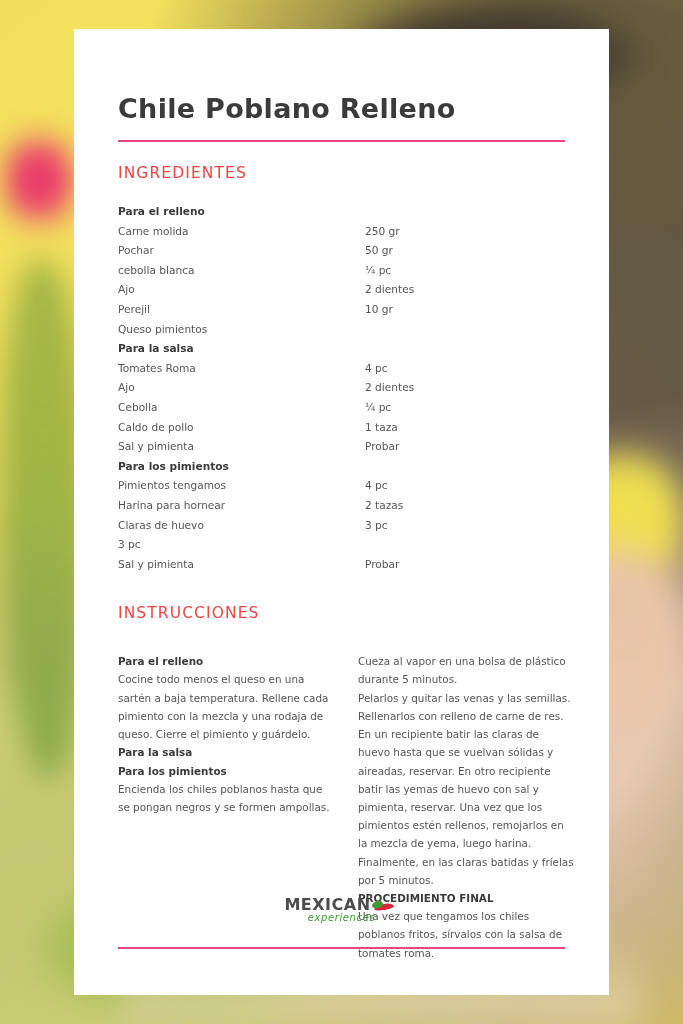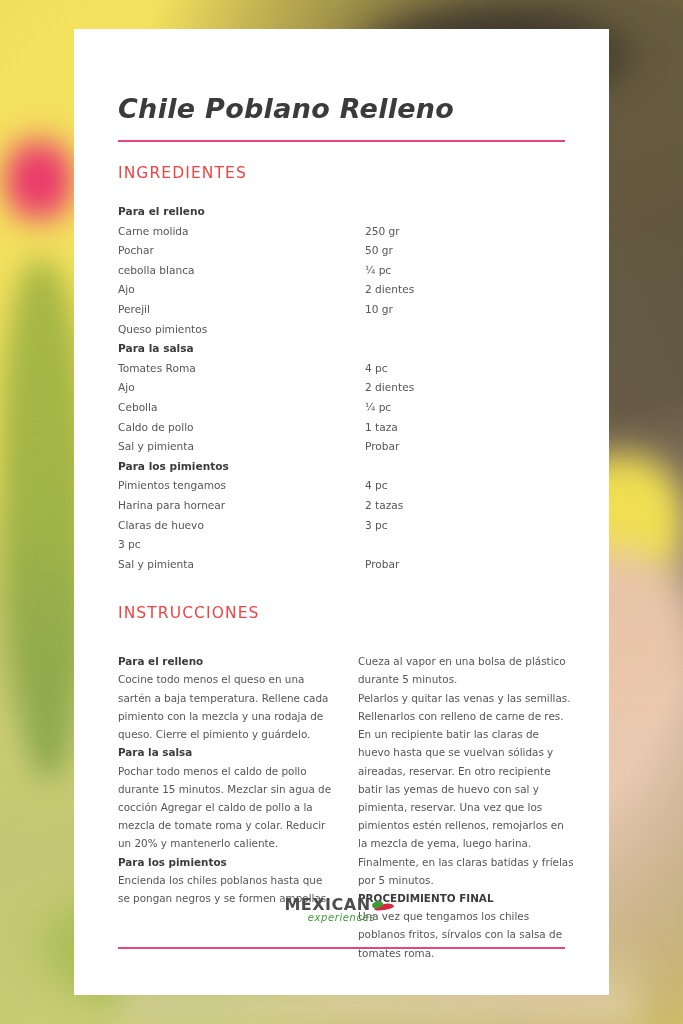--- a/index.html
+++ b/index.html
@@ -76,21 +76,20 @@
   }
 
   .recipe-title {
     font-family: "DejaVu Sans", sans-serif;
     font-size: 27px;
     font-weight: bold;
     color: #3b3b3b;
     letter-spacing: 0.3px;
     margin: 0;
     padding-top: 64px;
-    font-style: italic;
   }
   .title-rule {
     height: 2px;
     background: #e8447d;
     margin-top: 16px;
     margin-bottom: 22px;
   }
 
   .section-head {
     font-size: 15.5px;
@@ -305,21 +304,20 @@
       </li>
     </ul>
 
   <h2 class="section-head instructions">INSTRUCCIONES</h2>
 
   <div class="instr-cols">
     <div class="instr-col" id="instr-left">
         <p class="sub">Para el relleno</p>
         <p>Cocine todo menos el queso en una sartén a baja temperatura. Rellene cada pimiento con la mezcla y una rodaja de queso. Cierre el pimiento y guárdelo.</p>
         <p class="sub">Para la salsa</p>
-        <p>Pochar todo menos el caldo de pollo durante 15 minutos. Mezclar sin agua de cocción Agregar el caldo de pollo a la mezcla de tomate roma y colar. Reducir un 20% y mantenerlo caliente.</p>
         <p class="sub">Para los pimientos</p>
         <p>Encienda los chiles poblanos hasta que se pongan negros y se formen ampollas.</p>
       </div>
     <div class="instr-col" id="instr-right">
         <p>Cueza al vapor en una bolsa de plástico durante 5 minutos.</p>
         <p>Pelarlos y quitar las venas y las semillas. Rellenarlos con relleno de carne de res. En un recipiente batir las claras de huevo hasta que se vuelvan sólidas y aireadas, reservar. En otro recipiente batir las yemas de huevo con sal y pimienta, reservar. Una vez que los pimientos estén rellenos, remojarlos en la mezcla de yema, luego harina. Finalmente, en las claras batidas y fríelas por 5 minutos.</p>
         <p class="sub">PROCEDIMIENTO FINAL</p>
         <p>Una vez que tengamos los chiles poblanos fritos, sírvalos con la salsa de tomates roma.</p>
       </div>
   </div>

